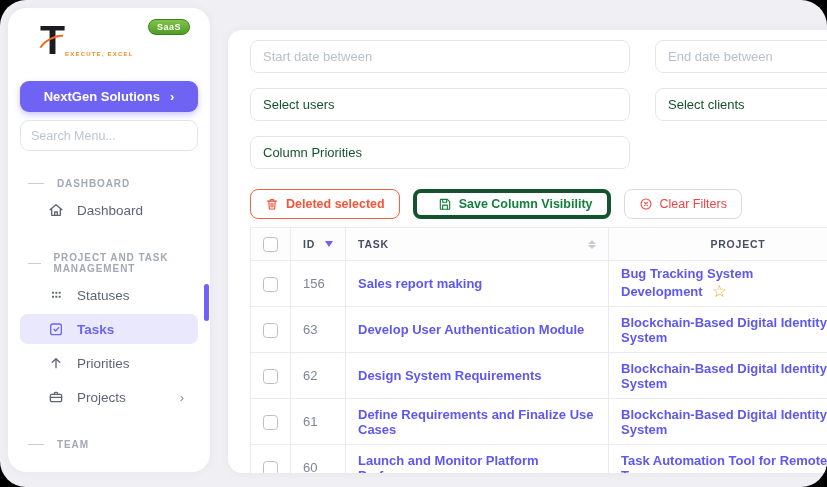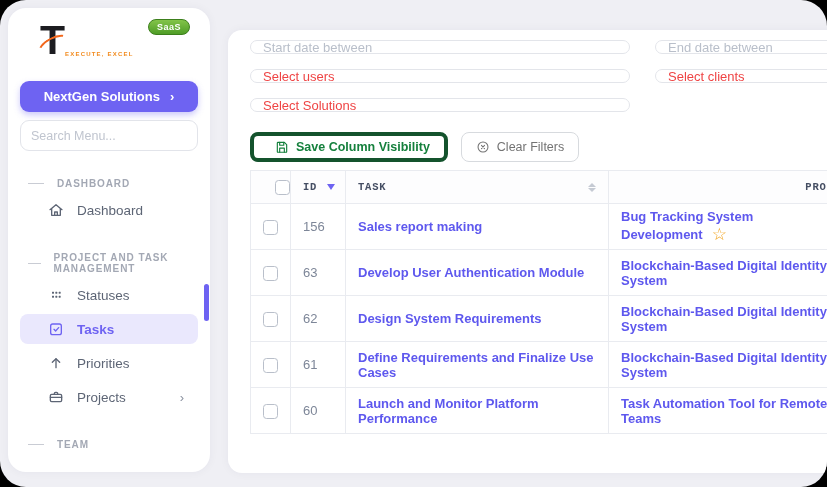--- a/index.html
+++ b/index.html
@@ -41,38 +41,38 @@
   .menu-item.active .mi-icon { color:#6e63f2; }
   .mi-chevron { position:absolute; right:14px; color:#8b92a0; font-size:13px; }
   .scroll-thumb { position:absolute; right:1px; top:276px; width:5px; height:37px;
                   background:#6e63f2; border-radius:3px; }
 
   
   .main-card { position:absolute; left:228px; top:30px; width:640px; height:443px;
                background:#fff; border-radius:14px; box-shadow:0 0 10px rgba(40,40,80,.05);
                padding-top:10px; overflow:hidden; }
   .filter-row { display:flex; gap:25px; margin:0 0 15px 22px; }
-  .f-input { width:380px; height:14px; border:1px solid #e3e5ea; border-radius:8px;
-             padding:0 12px; font-size:13px; font-family:inherit; color:#ef4444;
+  .f-input { width:380px; height:33px; border:1px solid #e3e5ea; border-radius:8px;
+             padding:0 12px; font-size:13px; font-family:inherit; color:#14532d;
              display:flex; align-items:center; background:#fff; }
   input.f-input::placeholder { color:#b9bfca; }
   .f-input.right { width:200px; }
   .toolbar { display:flex; gap:13px; margin:20px 0 8px 22px; }
   .tbtn { display:flex; align-items:center; gap:7px; height:30px; padding:0 14px; background:#fff;
           border-radius:8px; font-size:12.5px; font-weight:700; cursor:pointer; font-family:inherit; }
   .tbtn svg { width:14px; height:14px; }
   .tbtn.delete { border:1px solid #f3613d; color:#f3543a; }
   .tbtn.save   { border:4px solid #14532d; color:#15803d;padding-left:21px; }
-  .tbtn.clear  { border:1px solid #d7dade; color:#737373; font-weight:400;justify-content:center; }
+  .tbtn.clear  { border:1px solid #d7dade; color:#ef4444; font-weight:400;justify-content:center; }
 
   
   table.tasks { border-collapse:collapse; margin-left:22px; width:618px; table-layout:fixed; }
   .tasks th, .tasks td { border:1px solid #e9ebf0; }
   .tasks th { height:33px; font-size:10.5px; font-weight:700; letter-spacing:.8px; color:#454e63;
-              text-align:right; padding:0 12px; background:#fdfdfe;font-family:Liberation Mono, monospace; }
+              text-align:center; padding:0 12px; background:#fdfdfe; }
   .tasks td { height:46px; padding:0 12px; font-size:13px; }
   .col-check { width:40px; } .col-id { width:55px; } .col-task { width:263px; }
   .cell-center { text-align:center; padding:0 !important; }
   .checkbox { display:inline-block; width:15px; height:15px; border:1.5px solid #b9bfca;
               border-radius:3.5px; background:#fff; vertical-align:middle; cursor:pointer; }
   .th-flex { display:flex; align-items:center; justify-content:space-between; }
   .sort-desc { width:0; height:0; border-left:4.5px solid transparent; border-right:4.5px solid transparent;
                border-top:6px solid #6e63f2; margin-left:10px; }
   .sort-both { display:flex; flex-direction:column; gap:1px; align-items:center; }
   .sort-both i { display:block; width:0; height:0; border-left:4px solid transparent; border-right:4px solid transparent; }
@@ -176,24 +176,33 @@
 
       <div class="filter-row">
         <input class="f-input" placeholder="Start date between" style="">
         <input class="f-input right" placeholder="End date between" style="">
       </div>
       <div class="filter-row">
         <div class="f-input">Select users</div>
         <div class="f-input right">Select clients</div>
       </div>
       <div class="filter-row">
-        <div class="f-input">Select Solutions</div>
+        <div class="f-input">Column Priorities</div>
       </div>
 
       <div class="toolbar">
+        <button class="tbtn delete">
+          <svg viewBox="0 0 24 24" fill="none" stroke="currentColor" stroke-width="2" stroke-linecap="round" stroke-linejoin="round">
+            <path d="M4 7h16"></path>
+              <path d="M9.5 7V4.5h5V7"></path>
+              <path d="M6.5 7l1 13.5h9l1-13.5"></path>
+              <path d="M10.5 11v6M13.5 11v6"></path>
+          </svg>
+          <span>Deleted selected</span>
+        </button>
         <button class="tbtn save">
           <svg viewBox="0 0 24 24" fill="none" stroke="currentColor" stroke-width="2" stroke-linecap="round" stroke-linejoin="round">
             <path d="M5 4h11l4 4v12a1 1 0 0 1-1 1H5a1 1 0 0 1-1-1V5a1 1 0 0 1 1-1z"></path>
               <path d="M8 4v5h7V4"></path>
               <path d="M8 21v-7h8v7"></path>
           </svg>
           <span>Save Column Visibility</span>
         </button>
         <button class="tbtn clear">
           <svg viewBox="0 0 24 24" fill="none" stroke="currentColor" stroke-width="1.8" stroke-linecap="round">

